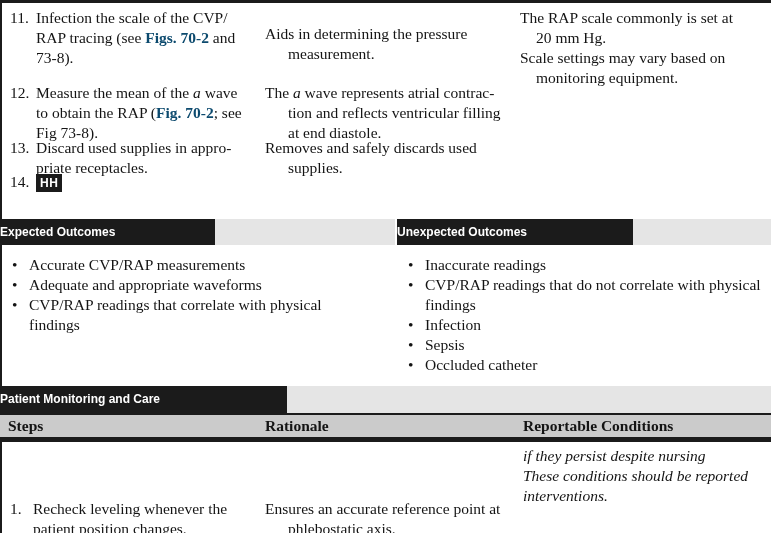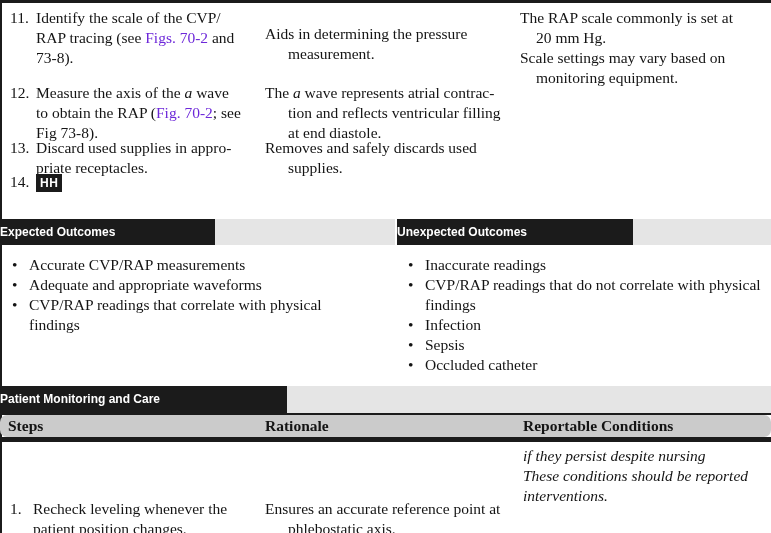--- a/index.html
+++ b/index.html
@@ -16,21 +16,21 @@
   .col-steps{left:10px;width:252px;}
   .col-rationale{left:265px;width:252px;}
   .col-consider{left:520px;width:248px;}
   .item{position:absolute;left:0;display:flex;width:100%;}
   .num{width:26px;flex:0 0 26px;}
   .txt{flex:1;}
   .ln{display:block;}
   .ind{padding-left:23px;}
   .ind-sm{padding-left:16px;}
   .blk{position:absolute;left:0;width:100%;}
-  a.link{color:#6d28d9;text-decoration:none;cursor:pointer;}
+  a.link{color:#0c4a6e;text-decoration:none;cursor:pointer;font-weight:bold;}
   .it{font-style:italic;}
   .hh{
     display:inline-block;background:#1b1b1b;color:#fff;
     font-family:"Liberation Sans","DejaVu Sans",sans-serif;
     font-weight:bold;font-size:12px;line-height:12px;
     padding:2px 3px;border:1px solid #1b1b1b;letter-spacing:0.5px;
   }
 
   
   .bar{
@@ -52,21 +52,20 @@
   .blist-exp{left:12px;width:372px;}
   .blist-unexp{left:408px;width:356px;}
   .blist li{position:relative;padding-left:17px;}
   .blist li::before{content:"\2022";position:absolute;left:0;}
 
   
   .rule-thin{position:absolute;left:0;top:413px;width:771px;height:2px;background:#1b1b1b;}
   .thead{
     position:absolute;left:0;top:415px;width:771px;height:22px;background:#cbcbcb;
     font-weight:bold;
-    border-radius:7px;
   }
   .th{position:absolute;top:1px;}
   .th-steps{left:8px;}
   .th-rationale{left:265px;}
   .th-reportable{left:523px;}
   .rule-thick{position:absolute;left:0;top:437px;width:771px;height:5px;background:#1b1b1b;}
   .note{position:absolute;left:523px;top:446px;width:244px;font-style:italic;}
   .row1-steps{left:10px;top:499px;width:250px;position:absolute;display:flex;}
   .row1-steps .num{width:23px;flex:0 0 23px;}
   .row1-rationale{left:265px;top:499px;width:270px;position:absolute;}
@@ -75,29 +74,29 @@
 <body>
 
 <div class="page">
   <div class="edge-top"></div>
   <div class="edge-left"></div>
 
   <div class="col col-steps">
     <div class="item" style="top:0">
       <span class="num">11.</span>
       <div class="txt">
-        <span class="ln">Identify the scale of the CVP/</span>
+        <span class="ln">Infection the scale of the CVP/</span>
         <span class="ln"><span>RAP tracing (see </span><a class="link">Figs. 70-2</a><span> and</span></span>
         <span class="ln">73-8).</span>
       </div>
     </div>
     <div class="item" style="top:75px">
       <span class="num">12.</span>
       <div class="txt">
-        <span class="ln"><span>Measure the axis of the </span><span class="it">a</span><span> wave</span></span>
+        <span class="ln"><span>Measure the mean of the </span><span class="it">a</span><span> wave</span></span>
         <span class="ln"><span>to obtain the RAP (</span><a class="link">Fig. 70-2</a><span>; see</span></span>
         <span class="ln">Fig 73-8).</span>
       </div>
     </div>
     <div class="item" style="top:130px">
       <span class="num">13.</span>
       <div class="txt">
         <span class="ln">Discard used supplies in appro-</span>
         <span class="ln">priate receptacles.</span>
       </div>

